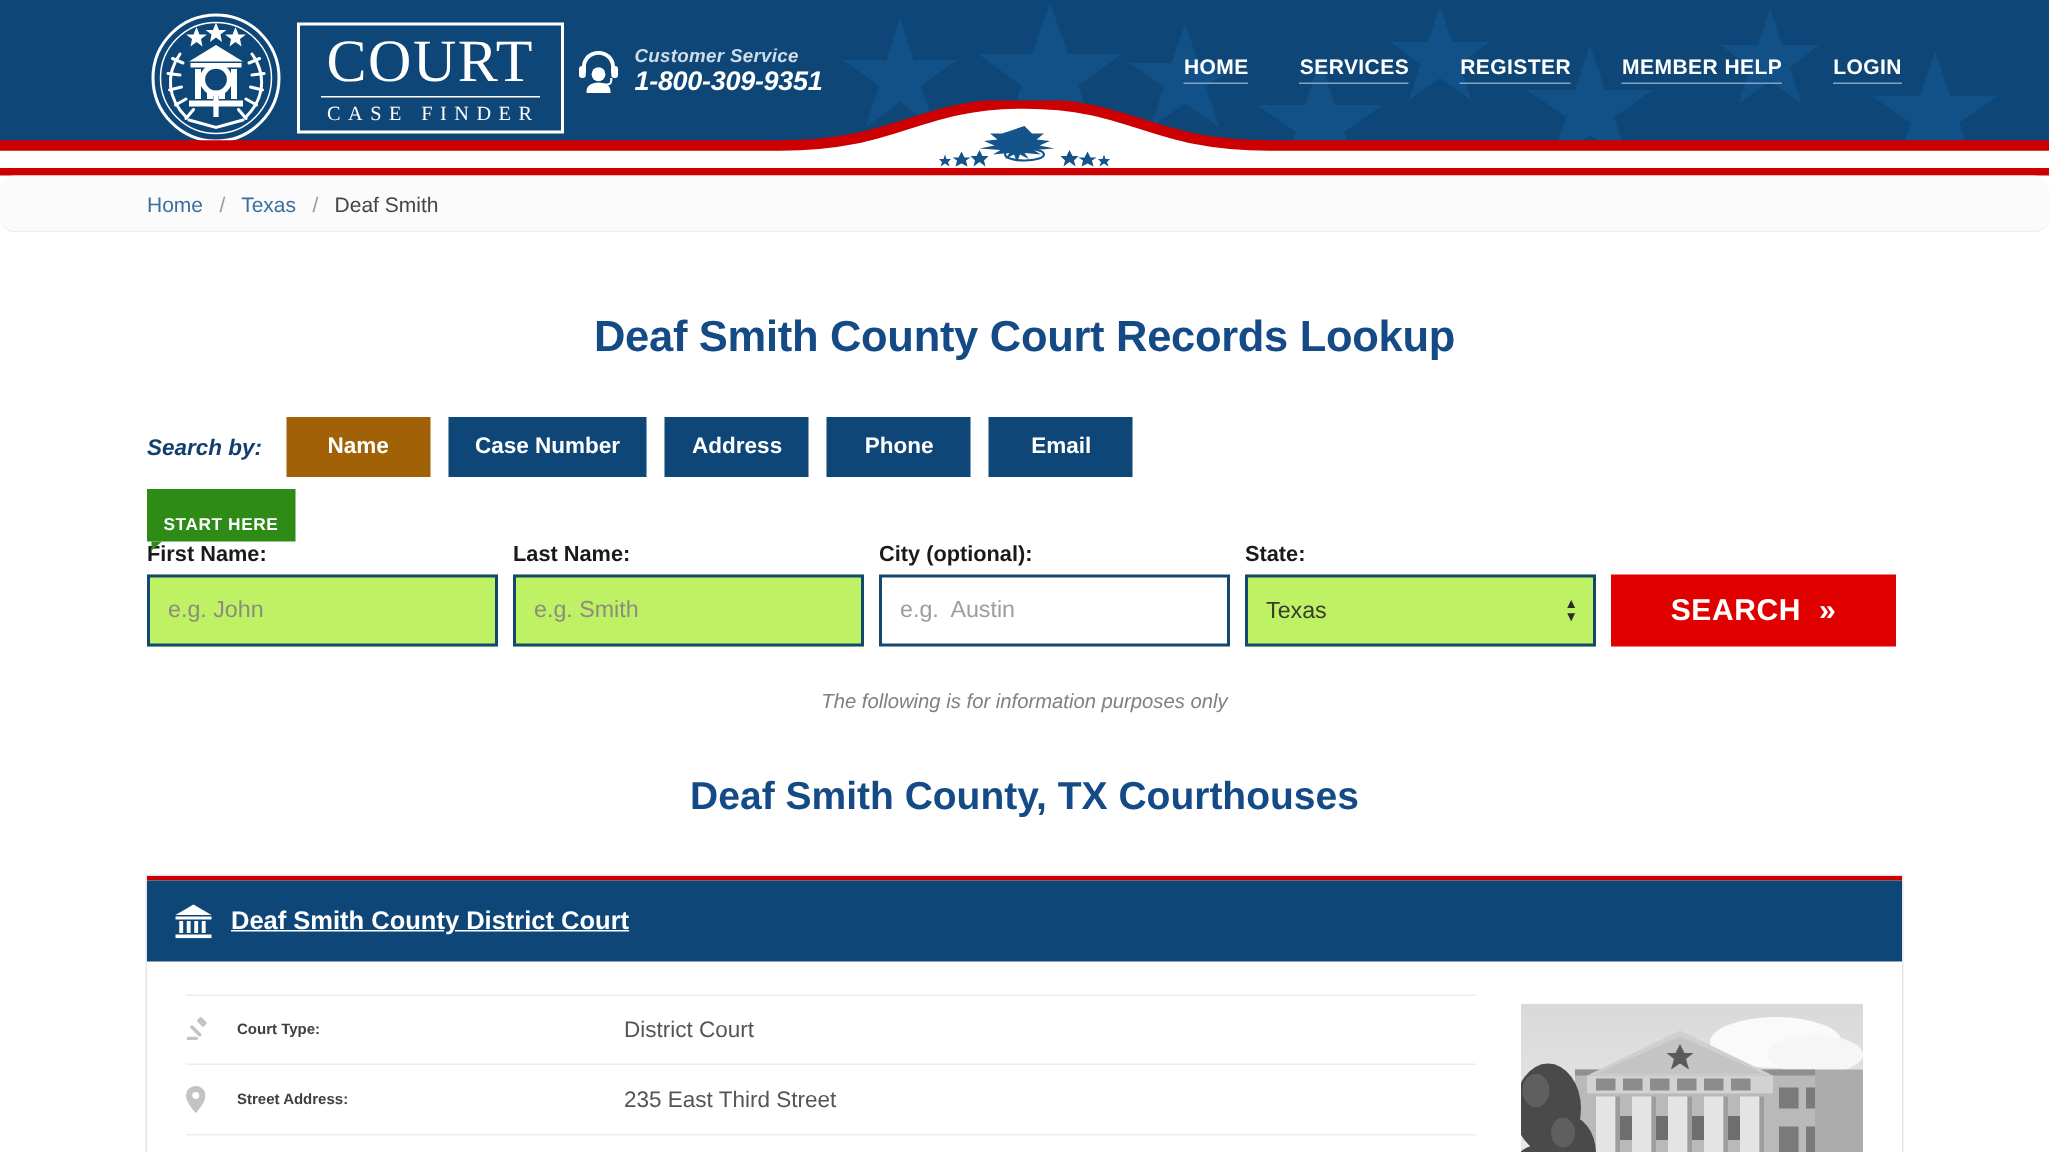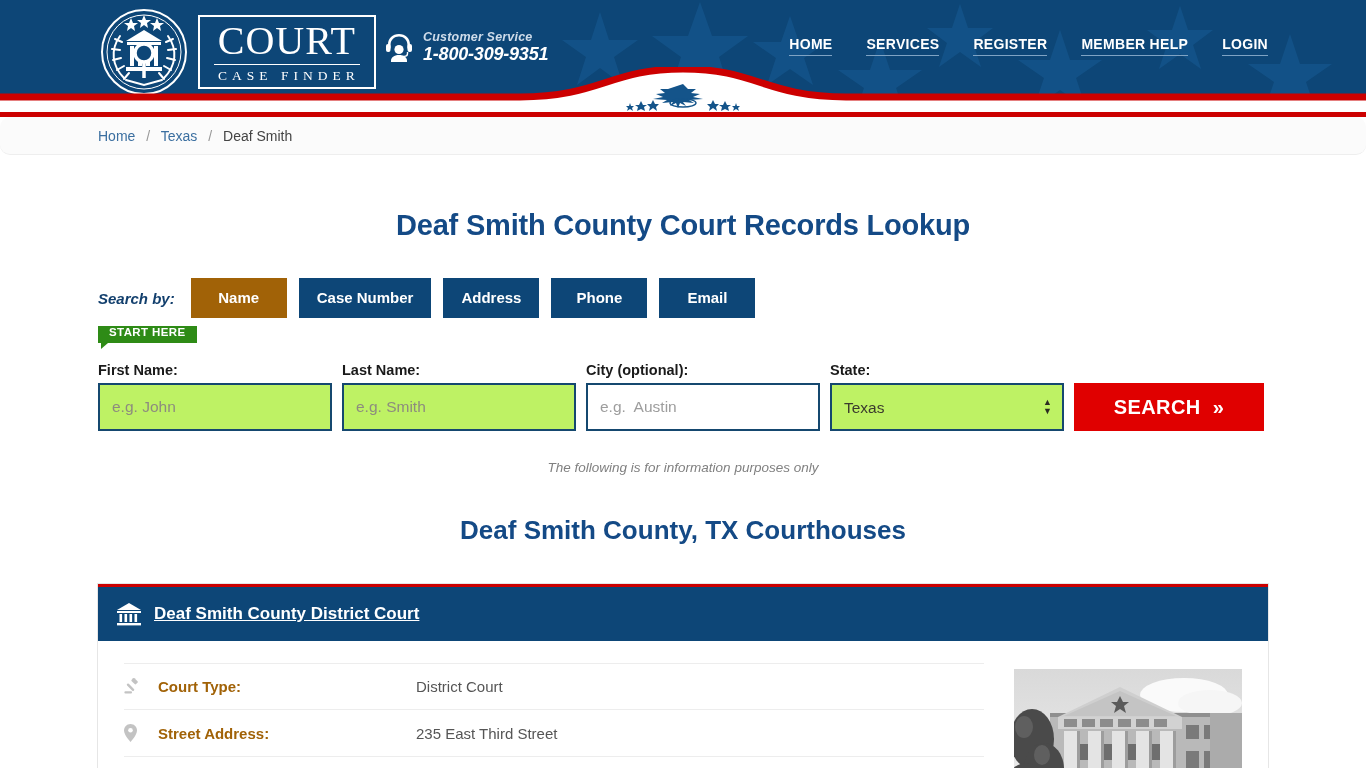--- a/index.html
+++ b/index.html
@@ -176,21 +176,21 @@
   
   .form-area { position: relative; margin-top: 18px; }
   .start-here {
     position: absolute;
     left: 0; top: -10px;
     background: #2e8b16;
     color: #ffffff;
     font-size: 11.5px;
     font-weight: bold;
     letter-spacing: .4px;
-    padding: 0 11px 5px 11px;
+    padding: 18px 11px 5px 11px;
   }
   .start-here:after {
     content: "";
     position: absolute;
     left: 3px; bottom: -6px;
     border-left: 7px solid #2e8b16;
     border-bottom: 6px solid transparent;
   }
   .fields {
     display: flex;
@@ -300,23 +300,23 @@
     border-bottom: 1px solid #ededed;
   }
   .drow:first-child { border-top: 1px solid #ededed; }
   .drow .dicon {
     width: 34px;
     color: #c3c3c3;
     display: flex; align-items: center;
   }
   .drow .dlabel {
     width: 258px;
-    font-size: 15px;
-    font-weight: bold;
-    color: #a16207;
+    font-size: 10px;
+    font-weight: bold;
+    color: #404040;
   }
   .drow .dvalue {
     font-size: 15px;
     color: #555555;
   }
   .court-photo {
     width: 228px;
     height: 160px;
     overflow: hidden;
     margin-top: 6px;

